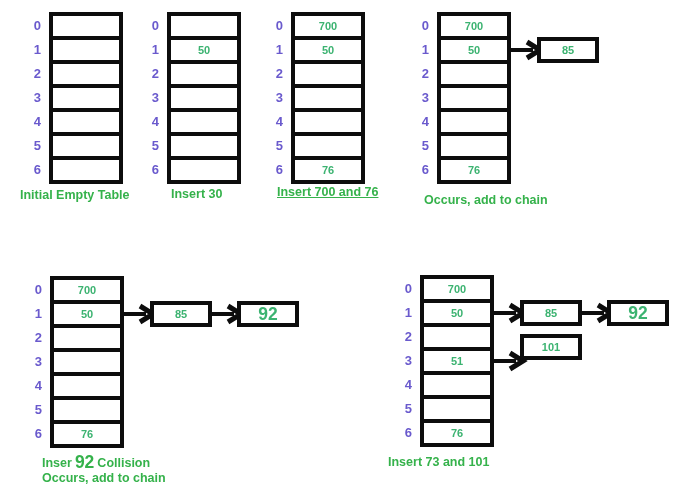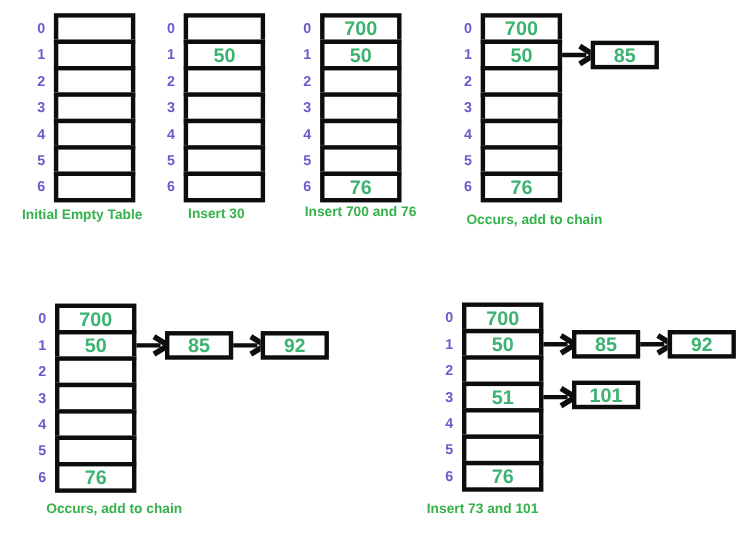--- a/index.html
+++ b/index.html
@@ -10,21 +10,21 @@
   .diagram { position:absolute; }
   .idx {
     position:absolute; width:18px; left:-26px; text-align:right;
     color:#6a5acd; font-weight:bold; font-size:13px; line-height:16px;
   }
   .cell {
     position:absolute; left:0; width:66px; height:20px;
     border:4px solid #0d0d0d; background:#ffffff;
     display:flex; align-items:center; justify-content:center;
   }
-  .cell-value { color:#3cb371; font-weight:bold; font-size:18px; }
+  .cell-value { color:#3cb371; font-weight:bold; font-size:11px; }
   .node {
     position:absolute; width:54px; height:18px;
     border:4px solid #0d0d0d; background:#ffffff;
     display:flex; align-items:center; justify-content:center;
   }
   .node .cell-value.large { font-size:17.5px; font-weight:600; }
   .arrow { position:absolute; }
   .caption {
     position:absolute; color:#35b24b; font-weight:bold;
     font-size:12.5px; line-height:15px; white-space:nowrap;
@@ -126,21 +126,21 @@
       </div>
       <div class="cell" style="top: 96px;">
         <span class="cell-value"></span>
       </div>
       <div class="cell" style="top: 120px;">
         <span class="cell-value"></span>
       </div>
       <div class="cell" style="top: 144px;">
         <span class="cell-value">76</span>
       </div>
-      <div class="caption" style="left: -14px; top: 173px;">
+      <div class="caption" style="left: -14px; top: 173px; text-decoration: underline;">
         <span class="cap-line"><span>Insert 700 and 76</span></span>
       </div>
     </div>
     <div class="diagram" style="left: 437px; top: 12px;">
       <div class="idx" style="top: 6px;">0</div>
       <div class="idx" style="top: 30px;">1</div>
       <div class="idx" style="top: 54px;">2</div>
       <div class="idx" style="top: 78px;">3</div>
       <div class="idx" style="top: 102px;">4</div>
       <div class="idx" style="top: 126px;">5</div>
@@ -214,20 +214,21 @@
         <span class="cell-value">85</span>
       </div>
       <div class="arrow" style="left: 160px; top: 26px;"><svg width="36" height="24">
           <path d="M2 12 H24" stroke="#0d0d0d" stroke-width="4"></path>
           <path d="M18 4 L31 12 L18 20" stroke="#0d0d0d" stroke-width="5" fill="none"></path>
         </svg></div>
       <div class="node" style="left: 187px; top: 25px;">
         <span class="cell-value large">92</span>
       </div>
       <div class="caption" style="left: -8px; top: 179px;">
+        <span class="cap-line"><span>Inser</span><span class="large">92</span><span>Collision</span></span>
         <span class="cap-line"><span>Occurs, add to chain</span></span>
       </div>
     </div>
     <div class="diagram" style="left: 420px; top: 275px;">
       <div class="idx" style="top: 6px;">0</div>
       <div class="idx" style="top: 30px;">1</div>
       <div class="idx" style="top: 54px;">2</div>
       <div class="idx" style="top: 78px;">3</div>
       <div class="idx" style="top: 102px;">4</div>
       <div class="idx" style="top: 126px;">5</div>
@@ -264,20 +265,20 @@
           <path d="M2 12 H24" stroke="#0d0d0d" stroke-width="4"></path>
           <path d="M18 4 L31 12 L18 20" stroke="#0d0d0d" stroke-width="5" fill="none"></path>
         </svg></div>
       <div class="node" style="left: 187px; top: 25px;">
         <span class="cell-value large">92</span>
       </div>
       <div class="arrow" style="left: 72px; top: 74px;"><svg width="36" height="24">
           <path d="M2 12 H24" stroke="#0d0d0d" stroke-width="4"></path>
           <path d="M18 4 L31 12 L18 20" stroke="#0d0d0d" stroke-width="5" fill="none"></path>
         </svg></div>
-      <div class="node" style="left: 100px; top: 71px;">
+      <div class="node" style="left: 100px; top: 59px;">
         <span class="cell-value">101</span>
       </div>
       <div class="caption" style="left: -32px; top: 180px; text-align: center;">
         <span class="cap-line"><span>Insert 73 and 101</span></span>
       </div>
     </div>
   </div>
 
 </body></html>

